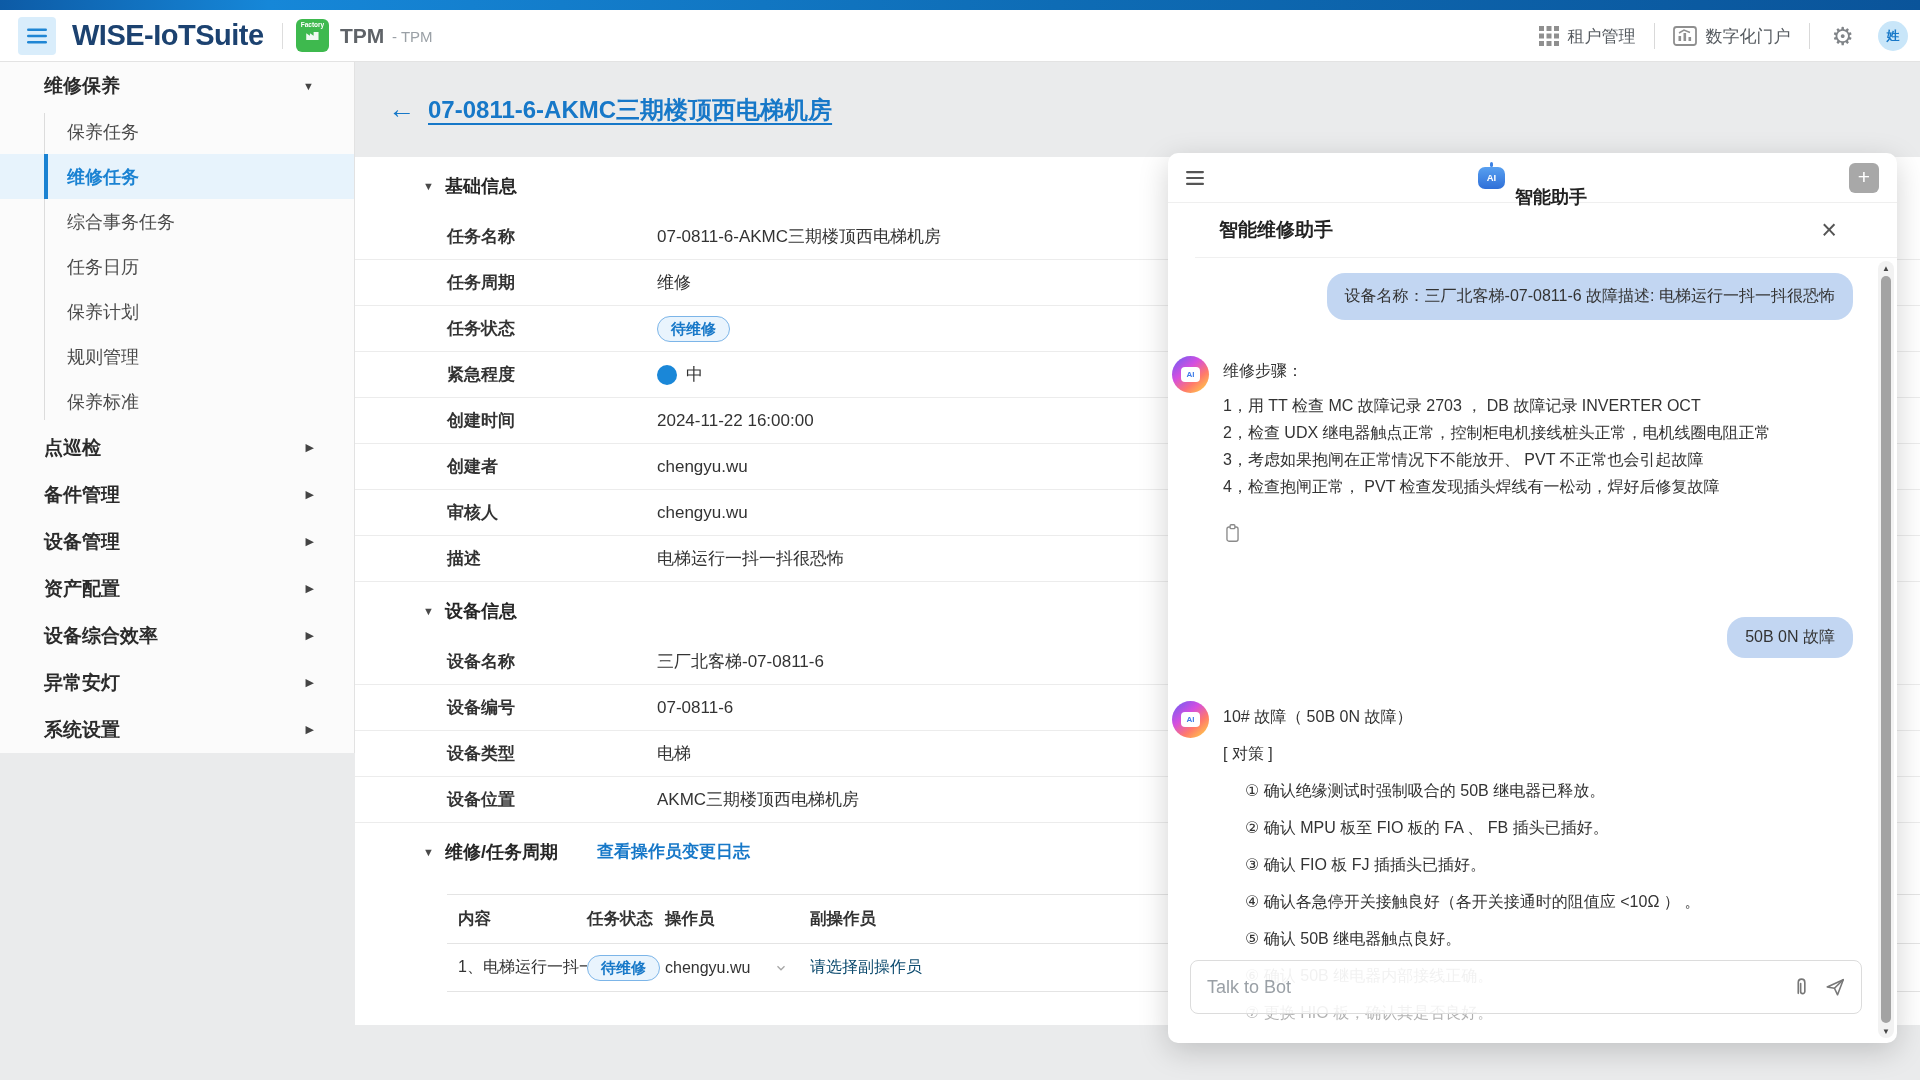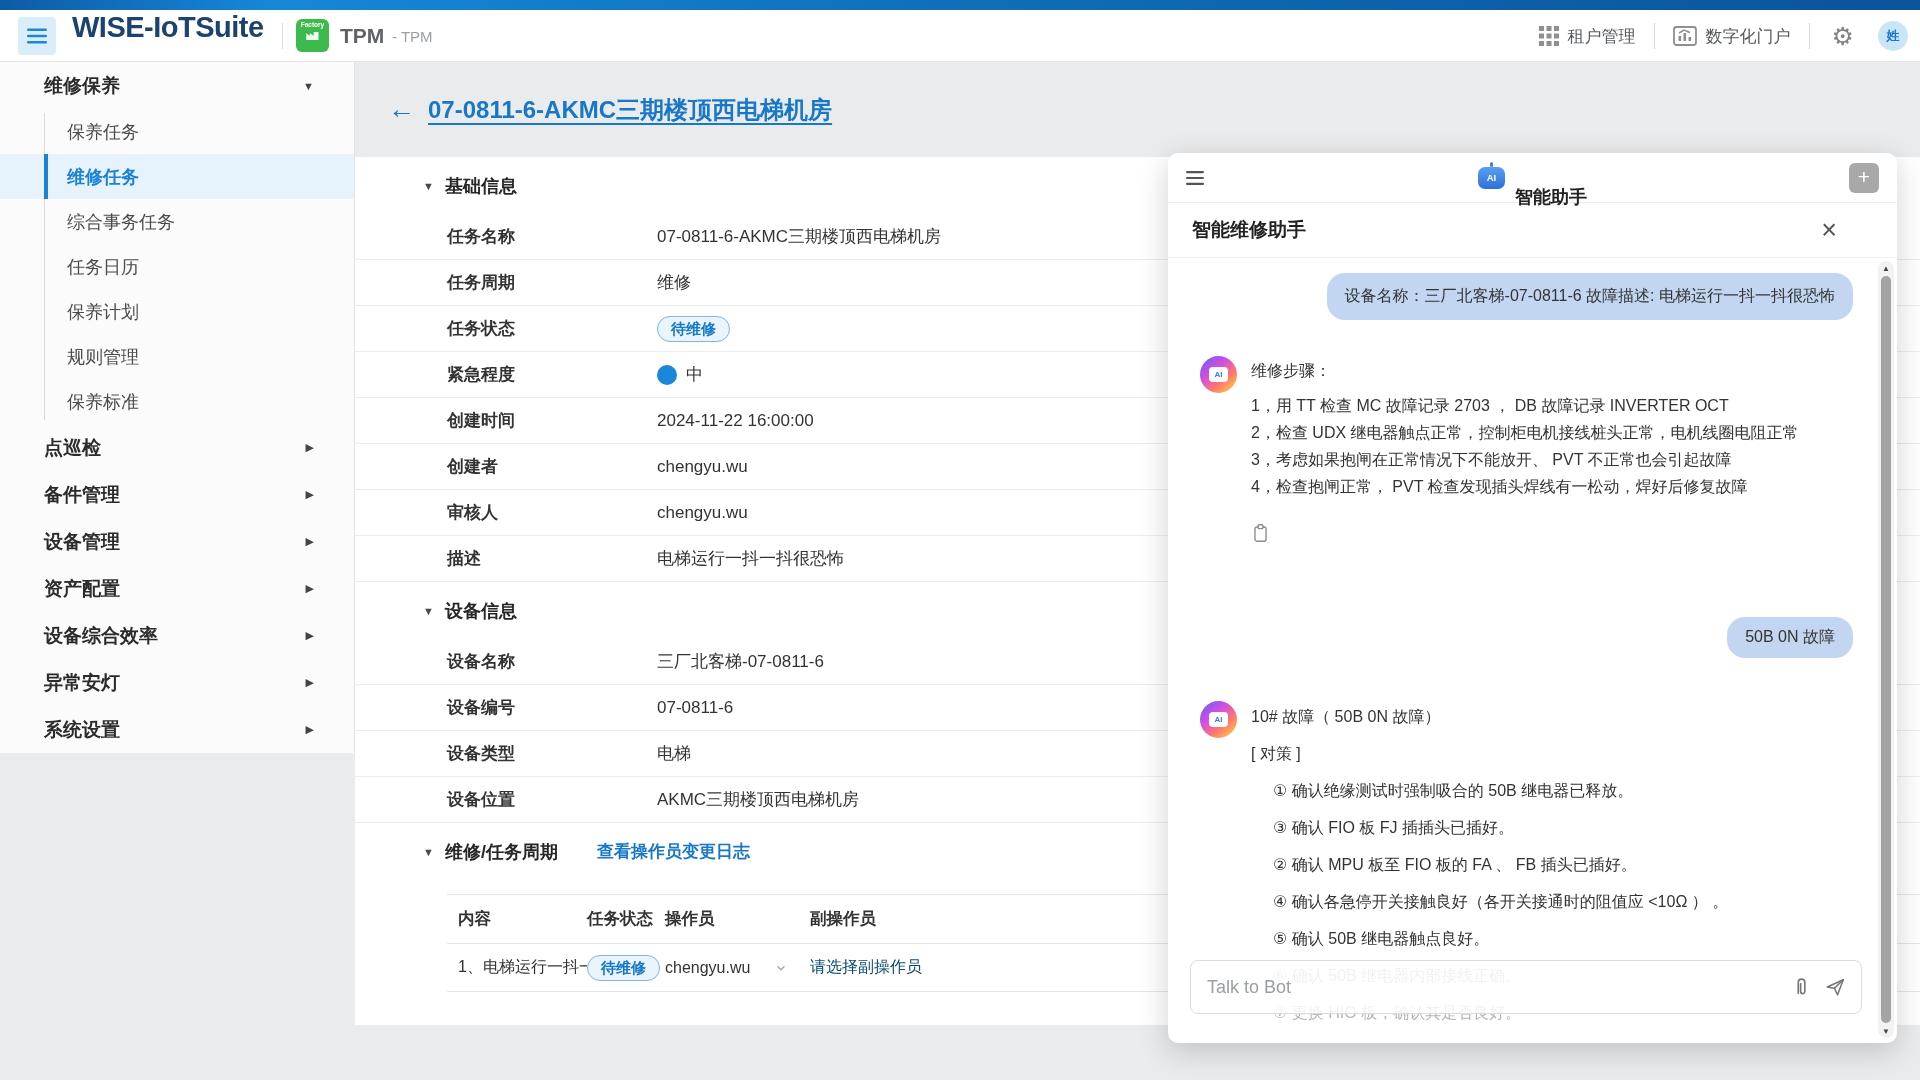--- a/index.html
+++ b/index.html
@@ -6,21 +6,21 @@
   html,body { width:1920px; height:1080px; overflow:hidden;
     font-family:"Liberation Sans","DejaVu Sans",sans-serif; background:#eaebec; }
 
   
   .top-gradient { position:absolute; left:0; top:0; width:1920px; height:10px;
     background:linear-gradient(90deg,#0d5ba6 0%,#1687d8 14%,#0e6cb5 55%,#0a549a 100%); }
   .header { position:absolute; left:0; top:10px; width:1920px; height:52px;
     background:#fff; border-bottom:1px solid #e3e3e3; }
   .hamburger-btn { position:absolute; left:18px; top:7px; width:38px; height:38px;
     background:#d9edfb; border-radius:4px; display:flex; align-items:center; justify-content:center; cursor:pointer; }
-  .logo { position:absolute; left:72px; top:1px; font-size:29px; font-weight:800;
+  .logo { position:absolute; left:72px; top:9px; font-size:29px; font-weight:800;
     color:#1c4270; letter-spacing:-0.5px; }
   .hdr-div { position:absolute; top:13px; width:1px; height:26px; background:#ddd; }
   .tpm-badge { position:absolute; left:296px; top:9px; width:33px; height:33px; border-radius:6px;
     background:#3eb94e; display:flex; flex-direction:column; align-items:center; justify-content:flex-start; padding-top:2px; }
   .tpm-badge .factory-label { color:#fff; font-size:6.5px; font-weight:700; line-height:7px; }
   .tpm-name { position:absolute; left:340px; top:14px; font-size:21px; font-weight:700; color:#5f6368; }
   .tpm-suffix { position:absolute; left:392px; top:18px; font-size:15px; color:#9aa0a6; }
   .hdr-right { position:absolute; right:12px; top:0; height:52px; display:flex; align-items:center; }
   .hdr-nav-item { display:flex; align-items:center; gap:9px; cursor:pointer; }
   .hdr-nav-label { font-size:17px; color:#565b60; }
@@ -85,26 +85,26 @@
     padding:0 18px; position:relative; }
   .chat-center { position:absolute; left:0; right:0; display:flex; align-items:center; justify-content:center; gap:10px; pointer-events:none; }
   .bot-logo { width:27px; height:22px; border-radius:7px; background:linear-gradient(180deg,#58a0f0,#2f6fd8);
     position:relative; display:flex; align-items:center; justify-content:center; }
   .bot-logo::before { content:""; position:absolute; top:-5px; left:12px; width:3px; height:5px; background:#3f83e4; border-radius:2px; }
   .bot-logo::after { content:"AI"; color:#fff; font-size:9.5px; font-weight:700; }
   .chat-title { font-size:18px; font-weight:700; color:#222;margin-top:38px; }
   .plus-btn { margin-left:auto; width:30px; height:30px; background:#a8a8a8; border-radius:6px;
     color:#fff; font-size:21px; display:flex; align-items:center; justify-content:center; cursor:pointer; }
   .plus-btn::before { content:"+"; margin-top:-2px; }
-  .chat-subheader { height:55px; border-bottom:1px solid #f0f0f0; display:flex; align-items:center; padding:0 24px; }
+  .chat-subheader { height:55px; border-bottom:1px solid #f0f0f0; display:flex; align-items:center; padding:0 24px;margin-left:27px; }
   .chat-subtitle { font-size:19px; font-weight:700; color:#222; }
   .close-btn { margin-left:auto; margin-right:36px; font-size:27px; color:#555; cursor:pointer; line-height:1; }
   .close-btn::before { content:"×"; }
 
-  .chat-body { position:relative; height:785px; padding:0 44px 0 32px; overflow:hidden;
+  .chat-body { position:relative; height:785px; padding:0 44px 0 4px; overflow:hidden;
     display:flex; flex-direction:column; }
   .bubble { align-self:flex-end; background:#c2d6f2; border-radius:18px; padding:13px 18px;
     font-size:16px; color:#333; max-width:560px; }
   .bubble.b1 { margin-top:15px; }
   .bubble.b2 { margin-top:70px; padding:10px 18px; }
   .bot-msg { display:flex; gap:14px; }
   .bot-msg.m1 { margin-top:36px; }
   .bot-msg.m2 { margin-top:43px; }
   .ai-avatar { width:37px; height:37px; border-radius:50%; flex-shrink:0;
     background:linear-gradient(140deg,#7a5bf0 8%,#d44fe0 38%,#ff7a6a 66%,#ffc84a 92%);
@@ -396,22 +396,22 @@
     <div class="bubble b2">50B 0N 故障</div>
 
     <div class="bot-msg m2">
       <div class="ai-avatar">
           <span class="ai-chip"></span>
         </div>
       <div class="bot-text">
         <div class="bline line0">10# 故障（ 50B 0N 故障）</div>
         <div class="bline">[ 对策 ]</div>
         <div class="bline circ">① 确认绝缘测试时强制吸合的 50B 继电器已释放。</div>
+        <div class="bline circ">② 确认 MPU 板至 FIO 板的 FA 、 FB 插头已插好。</div>
         <div class="bline circ">③ 确认 FIO 板 FJ 插插头已插好。</div>
-        <div class="bline circ">② 确认 MPU 板至 FIO 板的 FA 、 FB 插头已插好。</div>
         <div class="bline circ">④ 确认各急停开关接触良好（各开关接通时的阻值应 &lt;10Ω ） 。</div>
         <div class="bline circ">⑤ 确认 50B 继电器触点良好。</div>
         <div class="bline circ" style="opacity:0.38;">⑥ 确认 50B 继电器内部接线正确。</div>
         <div class="bline circ" style="opacity:0.38;">⑦ 更换 HIO 板，确认其是否良好。</div>
       </div>
     </div>
   </div>
 
   <div class="chat-input-wrap">
     <input class="chat-input" type="text" placeholder="Talk to Bot" style="">

